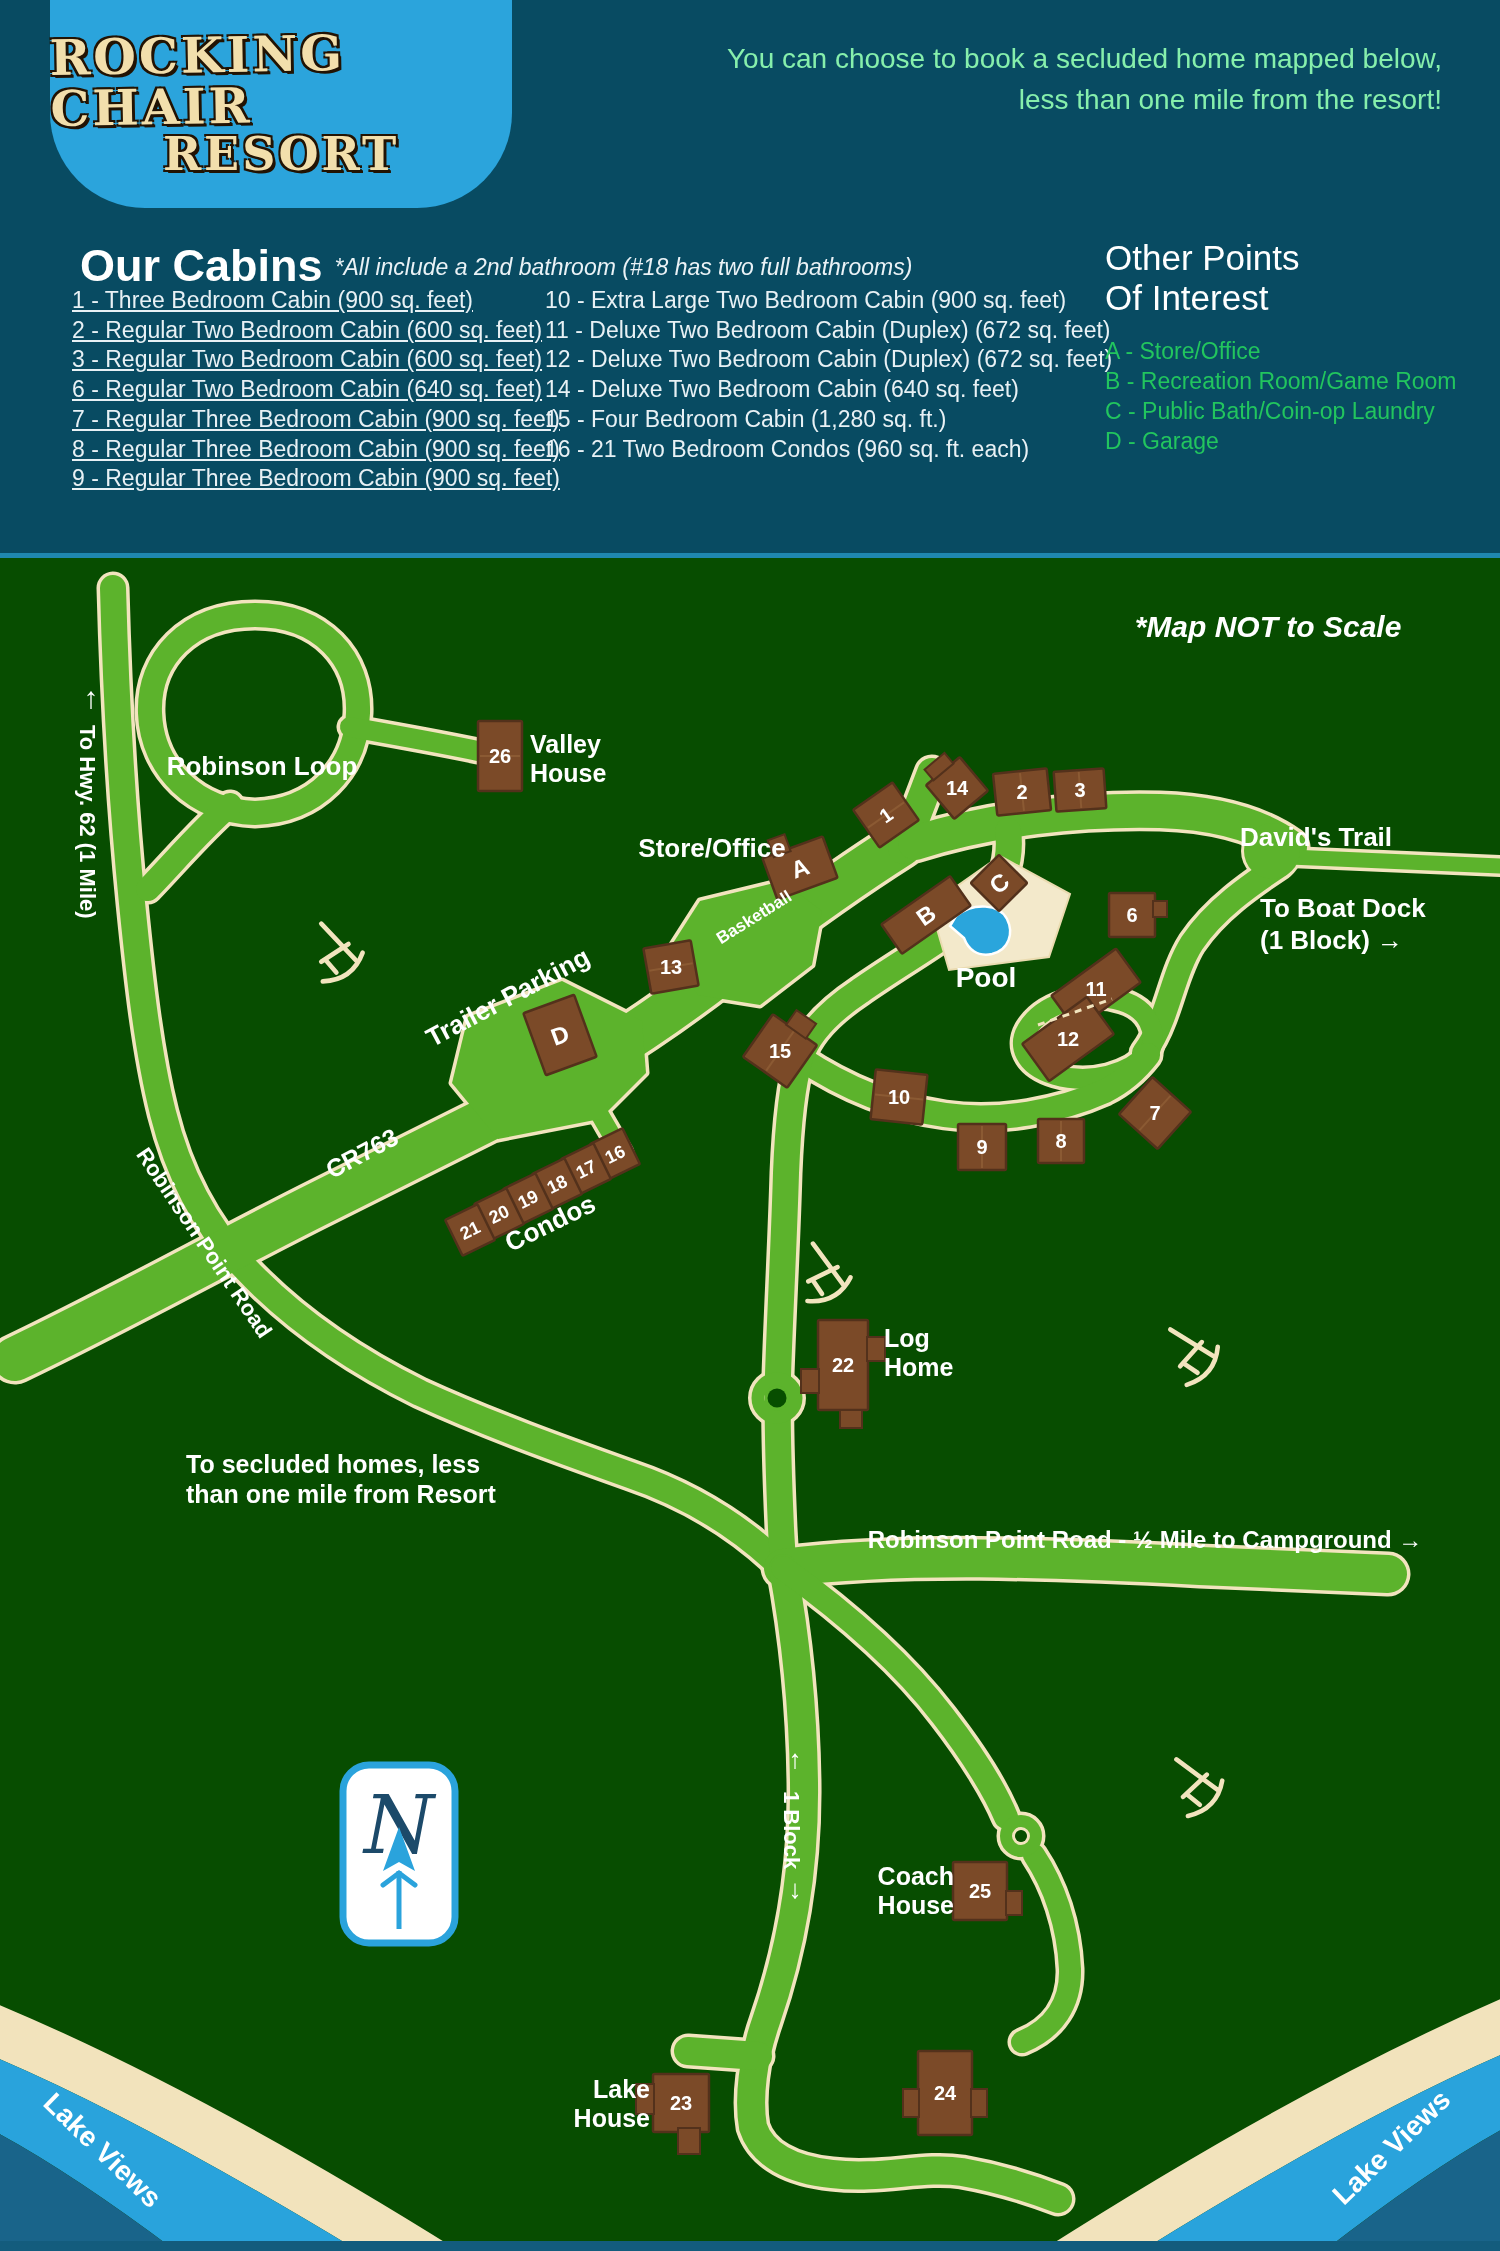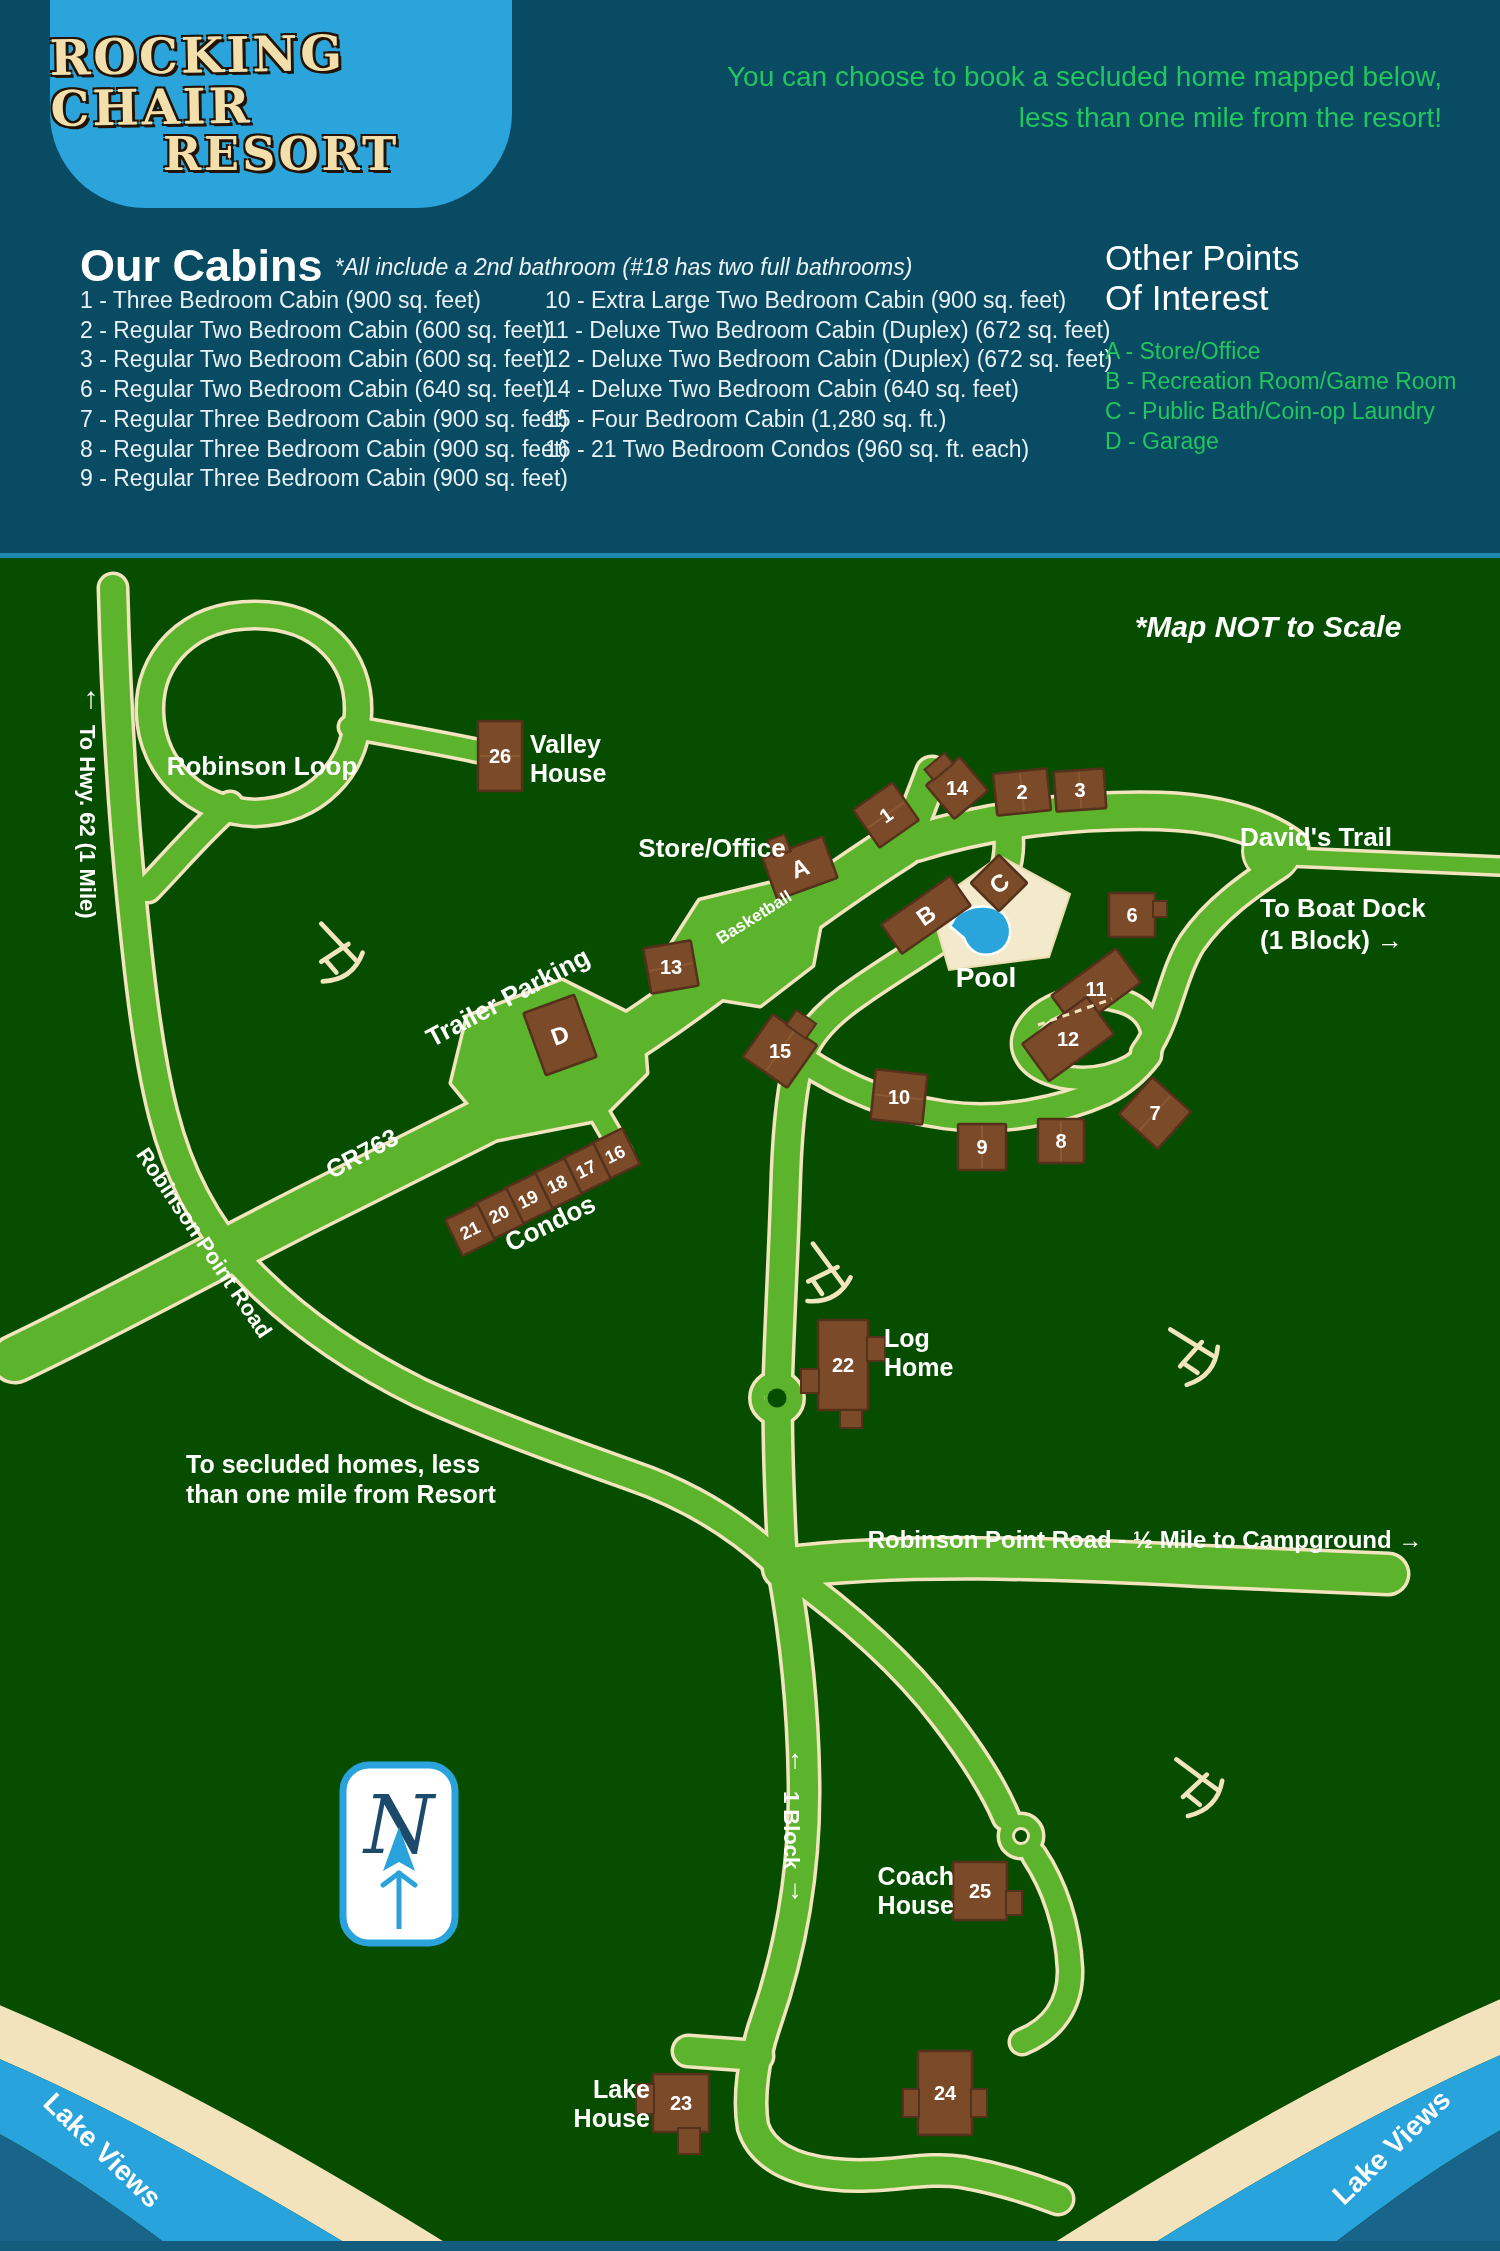--- a/index.html
+++ b/index.html
@@ -9,29 +9,29 @@
   .header{position:absolute;left:0;top:0;width:1500px;height:553px;background:#084B62;padding-left:12px;}
   .logo-box{position:absolute;left:50px;top:0;width:462px;height:208px;background:#2BA4DC;
             border-radius:0 0 95px 95px;display:flex;flex-direction:column;
             align-items:center;justify-content:center;}
   .logo-line{font-family:"DejaVu Serif",serif;font-weight:700;color:#F2DFAC;
              letter-spacing:3px;line-height:1.04;
              text-shadow:3px 3px 0 #221303,-2px 2px 0 #221303,2px -2px 0 #221303,
                          -2px -2px 0 #221303,2px 2px 0 #221303;}
   .logo-line1{font-size:49px;transform:rotate(-1deg);}
   .logo-line2{font-size:46px;}
-  .tagline{position:absolute;left:700px;right:70px;top:56px;text-align:right;
-           color:#22c55e;font-size:28px;line-height:41px;font-weight:400;}
+  .tagline{position:absolute;left:700px;right:70px;top:38px;text-align:right;
+           color:#86efac;font-size:28px;line-height:41px;font-weight:400;}
   .cabins-title{position:absolute;left:80px;top:240px;color:#FFFFFF;font-size:45px;
                 font-weight:700;}
   .cabins-note{font-size:23px;font-weight:400;color:#EAF2F6;margin-left:12px;
                vertical-align:6px;font-style:italic;}
   .cabin-list{position:absolute;top:286px;font-size:23px;line-height:29.7px;
               color:#E8F1F5;font-weight:400;}
-  .cabin-col1{left:80px;}
+  .cabin-col1{left:72px;text-decoration:underline;}
   .cabin-col2{left:545px;}
   .poi-title{position:absolute;left:1105px;top:238px;color:#FFFFFF;font-size:35px;
              font-weight:400;line-height:40px;}
   .poi-list{position:absolute;left:1105px;top:336px;font-size:23px;line-height:30px;
             color:#22c55e;}
   
   .map-wrap{position:absolute;left:0;top:553px;width:1500px;height:1698px;}
   svg text{font-family:"Liberation Sans","DejaVu Sans",sans-serif;}
   .mlabel{fill:#FFFFFF;font-weight:700;}
   .blabel{fill:#FFFFFF;font-weight:700;}

